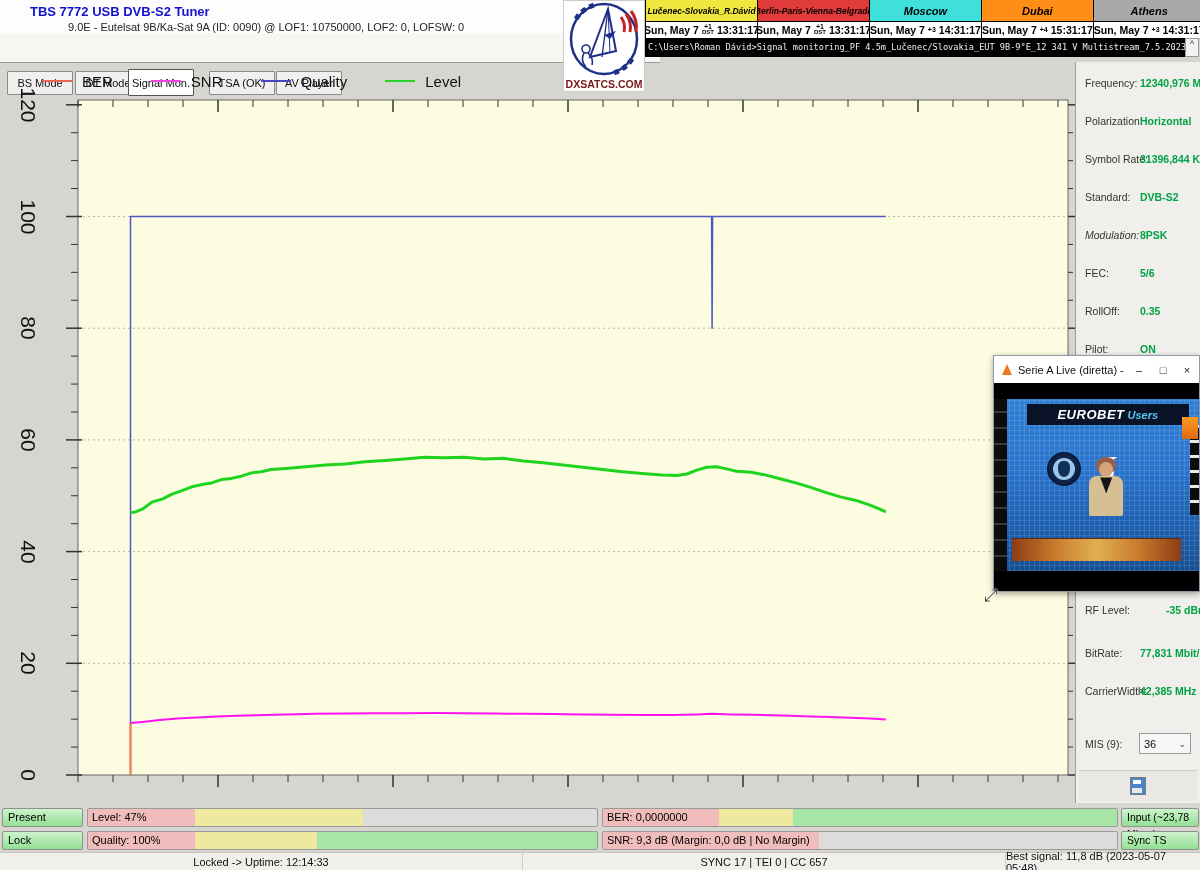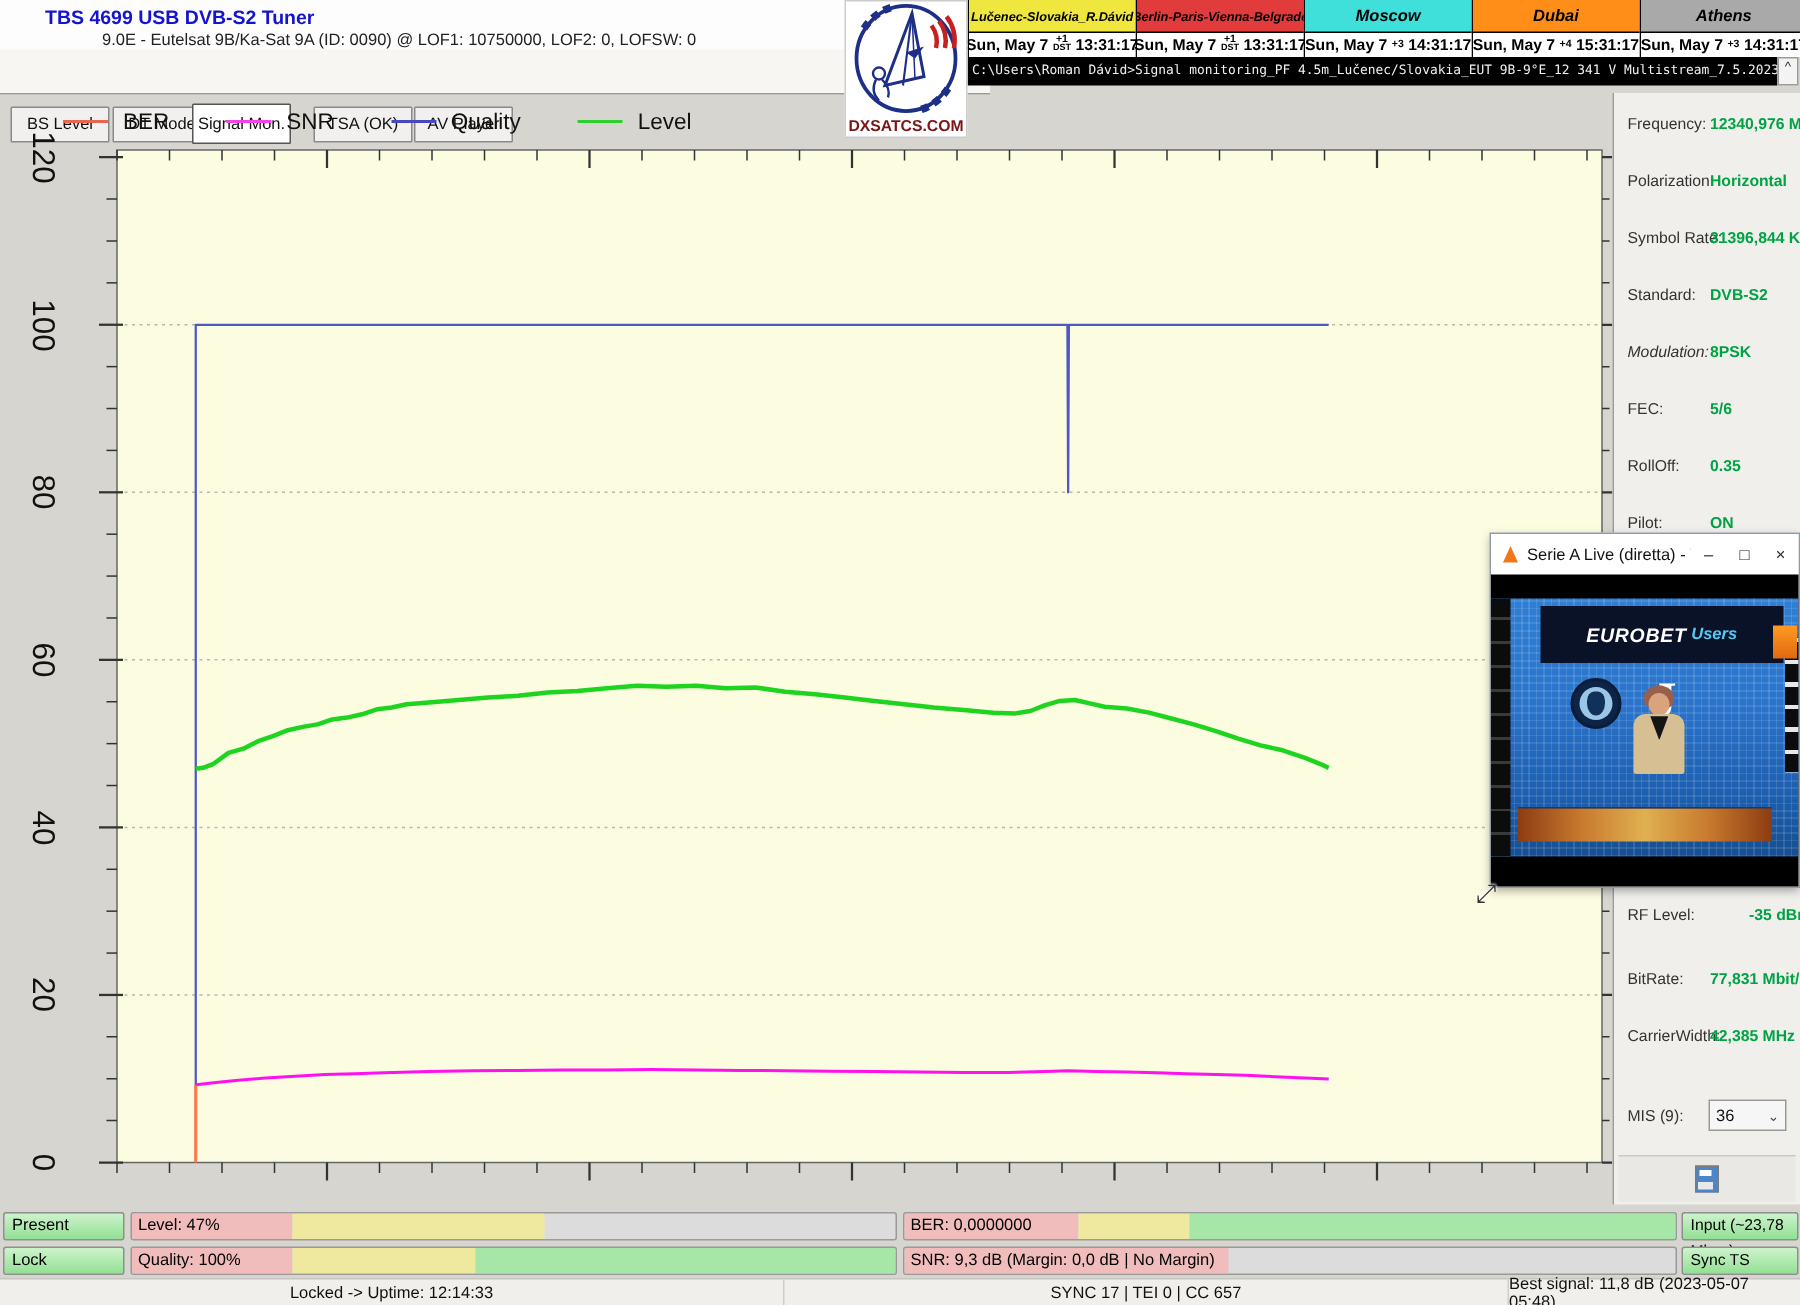--- a/index.html
+++ b/index.html
@@ -63,21 +63,21 @@
   #vlc-title{position:absolute;left:0;top:0;right:0;height:27px;background:#fff;display:flex;align-items:center;}
   #vlc-cone{width:0;height:0;border-left:5px solid transparent;border-right:5px solid transparent;border-bottom:11px solid #f07818;margin:0 6px 0 8px;}
   #vlc-title-text{font-size:11px;color:#111;flex:1;white-space:nowrap;overflow:hidden;}
   .vlc-btn{width:24px;height:100%;display:flex;align-items:center;justify-content:center;font-size:11px;color:#222;}
   #vlc-video{position:absolute;left:0;top:27px;right:0;bottom:0;background:#000;overflow:hidden;}
   #studio{position:absolute;left:0;right:0;top:16px;bottom:20px;
           background:
             repeating-linear-gradient(90deg,rgba(255,255,255,.12) 0 1px,transparent 1px 5px),
             repeating-linear-gradient(0deg,rgba(255,255,255,.10) 0 1px,transparent 1px 5px),
             linear-gradient(180deg,#2f7fd4 0%,#2a74cc 40%,#1d5fb0 75%,#164f92 100%);}
-  #eurobet{position:absolute;left:16%;right:5%;top:5px;height:38px;background:#0a1228;display:flex;align-items:center;justify-content:center;gap:3px;}
+  #eurobet{position:absolute;left:16%;right:5%;top:5px;height:21px;background:#0a1228;display:flex;align-items:center;justify-content:center;gap:3px;}
   #eurobet-main{font-size:13px;font-weight:bold;font-style:italic;color:#fff;letter-spacing:.5px;}
   #eurobet-live{font-size:11px;font-weight:bold;font-style:italic;color:#57c8f0;}
   #atalanta-logo{position:absolute;left:26%;top:31%;width:34px;height:34px;border-radius:50%;background:#0d2448;border:2px solid #0a1c38;box-sizing:border-box;}
   #atalanta-logo:before{content:"";position:absolute;left:4px;top:4px;width:22px;height:22px;border-radius:50%;background:#9cc6e6;}
   #atalanta-logo:after{content:"";position:absolute;left:9px;top:7px;width:12px;height:16px;background:#11305c;border-radius:40% 40% 50% 50%;}
   #juve-logo{position:absolute;left:52%;top:30%;font-size:34px;font-weight:bold;color:#fff;font-family:"Liberation Serif",serif;line-height:34px;text-shadow:0 0 2px rgba(0,0,0,.3);}
   #presenter{position:absolute;left:44%;top:34%;width:44px;height:72px;}
   #presenter .hair{position:absolute;left:12px;top:0;width:20px;height:16px;border-radius:50% 50% 40% 40%;background:#96604a;}
   #presenter .head{position:absolute;left:15px;top:5px;width:14px;height:15px;border-radius:50%;background:#d9a47d;}
   #presenter .body{position:absolute;left:5px;top:19px;width:34px;height:40px;border-radius:8px 8px 2px 2px;background:#d6c093;}
@@ -103,24 +103,24 @@
   #status-left{width:522px;}
   #status-center{width:483px;border-left:1px solid #cfcec9;}
   #status-right{width:195px;border-left:1px solid #cfcec9;}
 </style>
 </head>
 <body>
 
 <div id="screen">
 
   <div id="header">
-    <div id="app-title">TBS 4699 USB DVB-S2 Tuner</div>
+    <div id="app-title">TBS 7772 USB DVB-S2 Tuner</div>
     <div id="app-subtitle">9.0E - Eutelsat 9B/Ka-Sat 9A (ID: 0090) @ LOF1: 10750000, LOF2: 0, LOFSW: 0</div>
     <div id="tabrow">
-        <div class="tab" style="left: 7px;">BS Level</div>
+        <div class="tab" style="left: 7px;">BS Mode</div>
         <div class="tab" style="left: 75px;">DT Mode</div>
         <div class="tab active" style="left: 128px;">Signal Mon.</div>
         <div class="tab" style="left: 209px;">TSA (OK)</div>
         <div class="tab" style="left: 276px;">AV Player</div>
       </div>
   </div>
 
   <div id="clocks">
       <div class="clock">
         <div class="clock-city" style="background: rgb(239, 230, 62); font-size: 8.5px;">Lučenec-Slovakia_R.Dávid</div>

